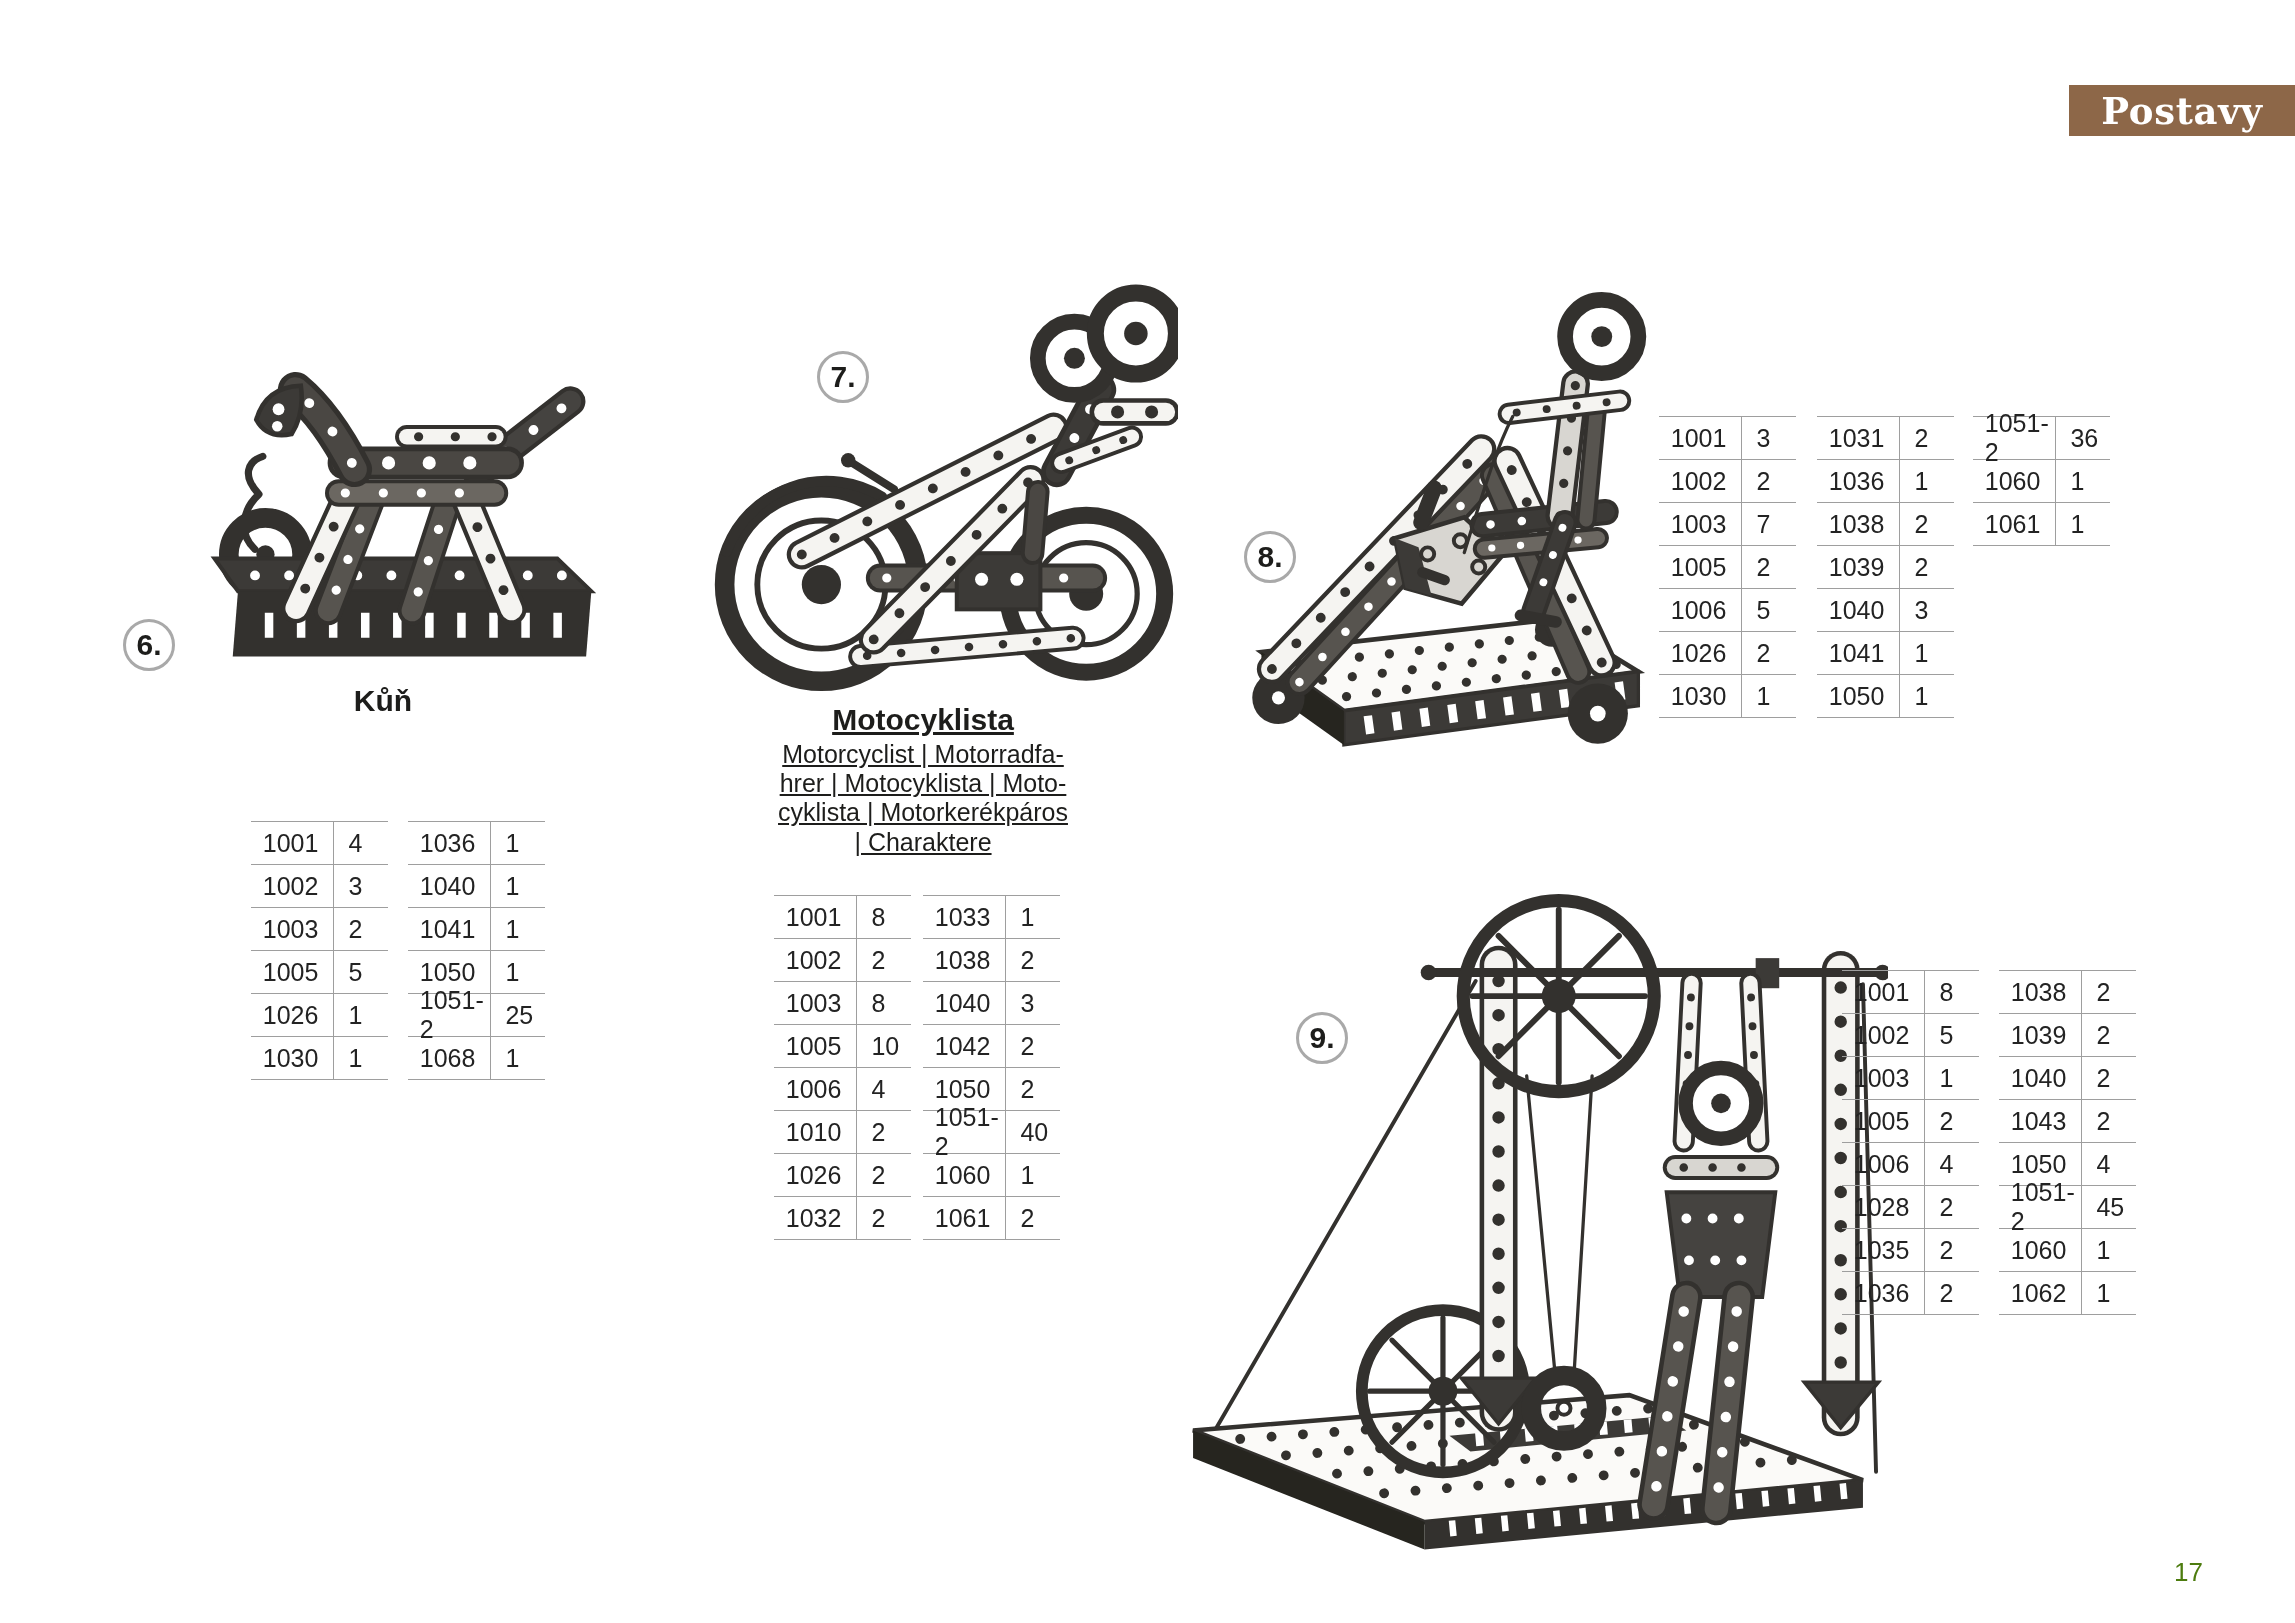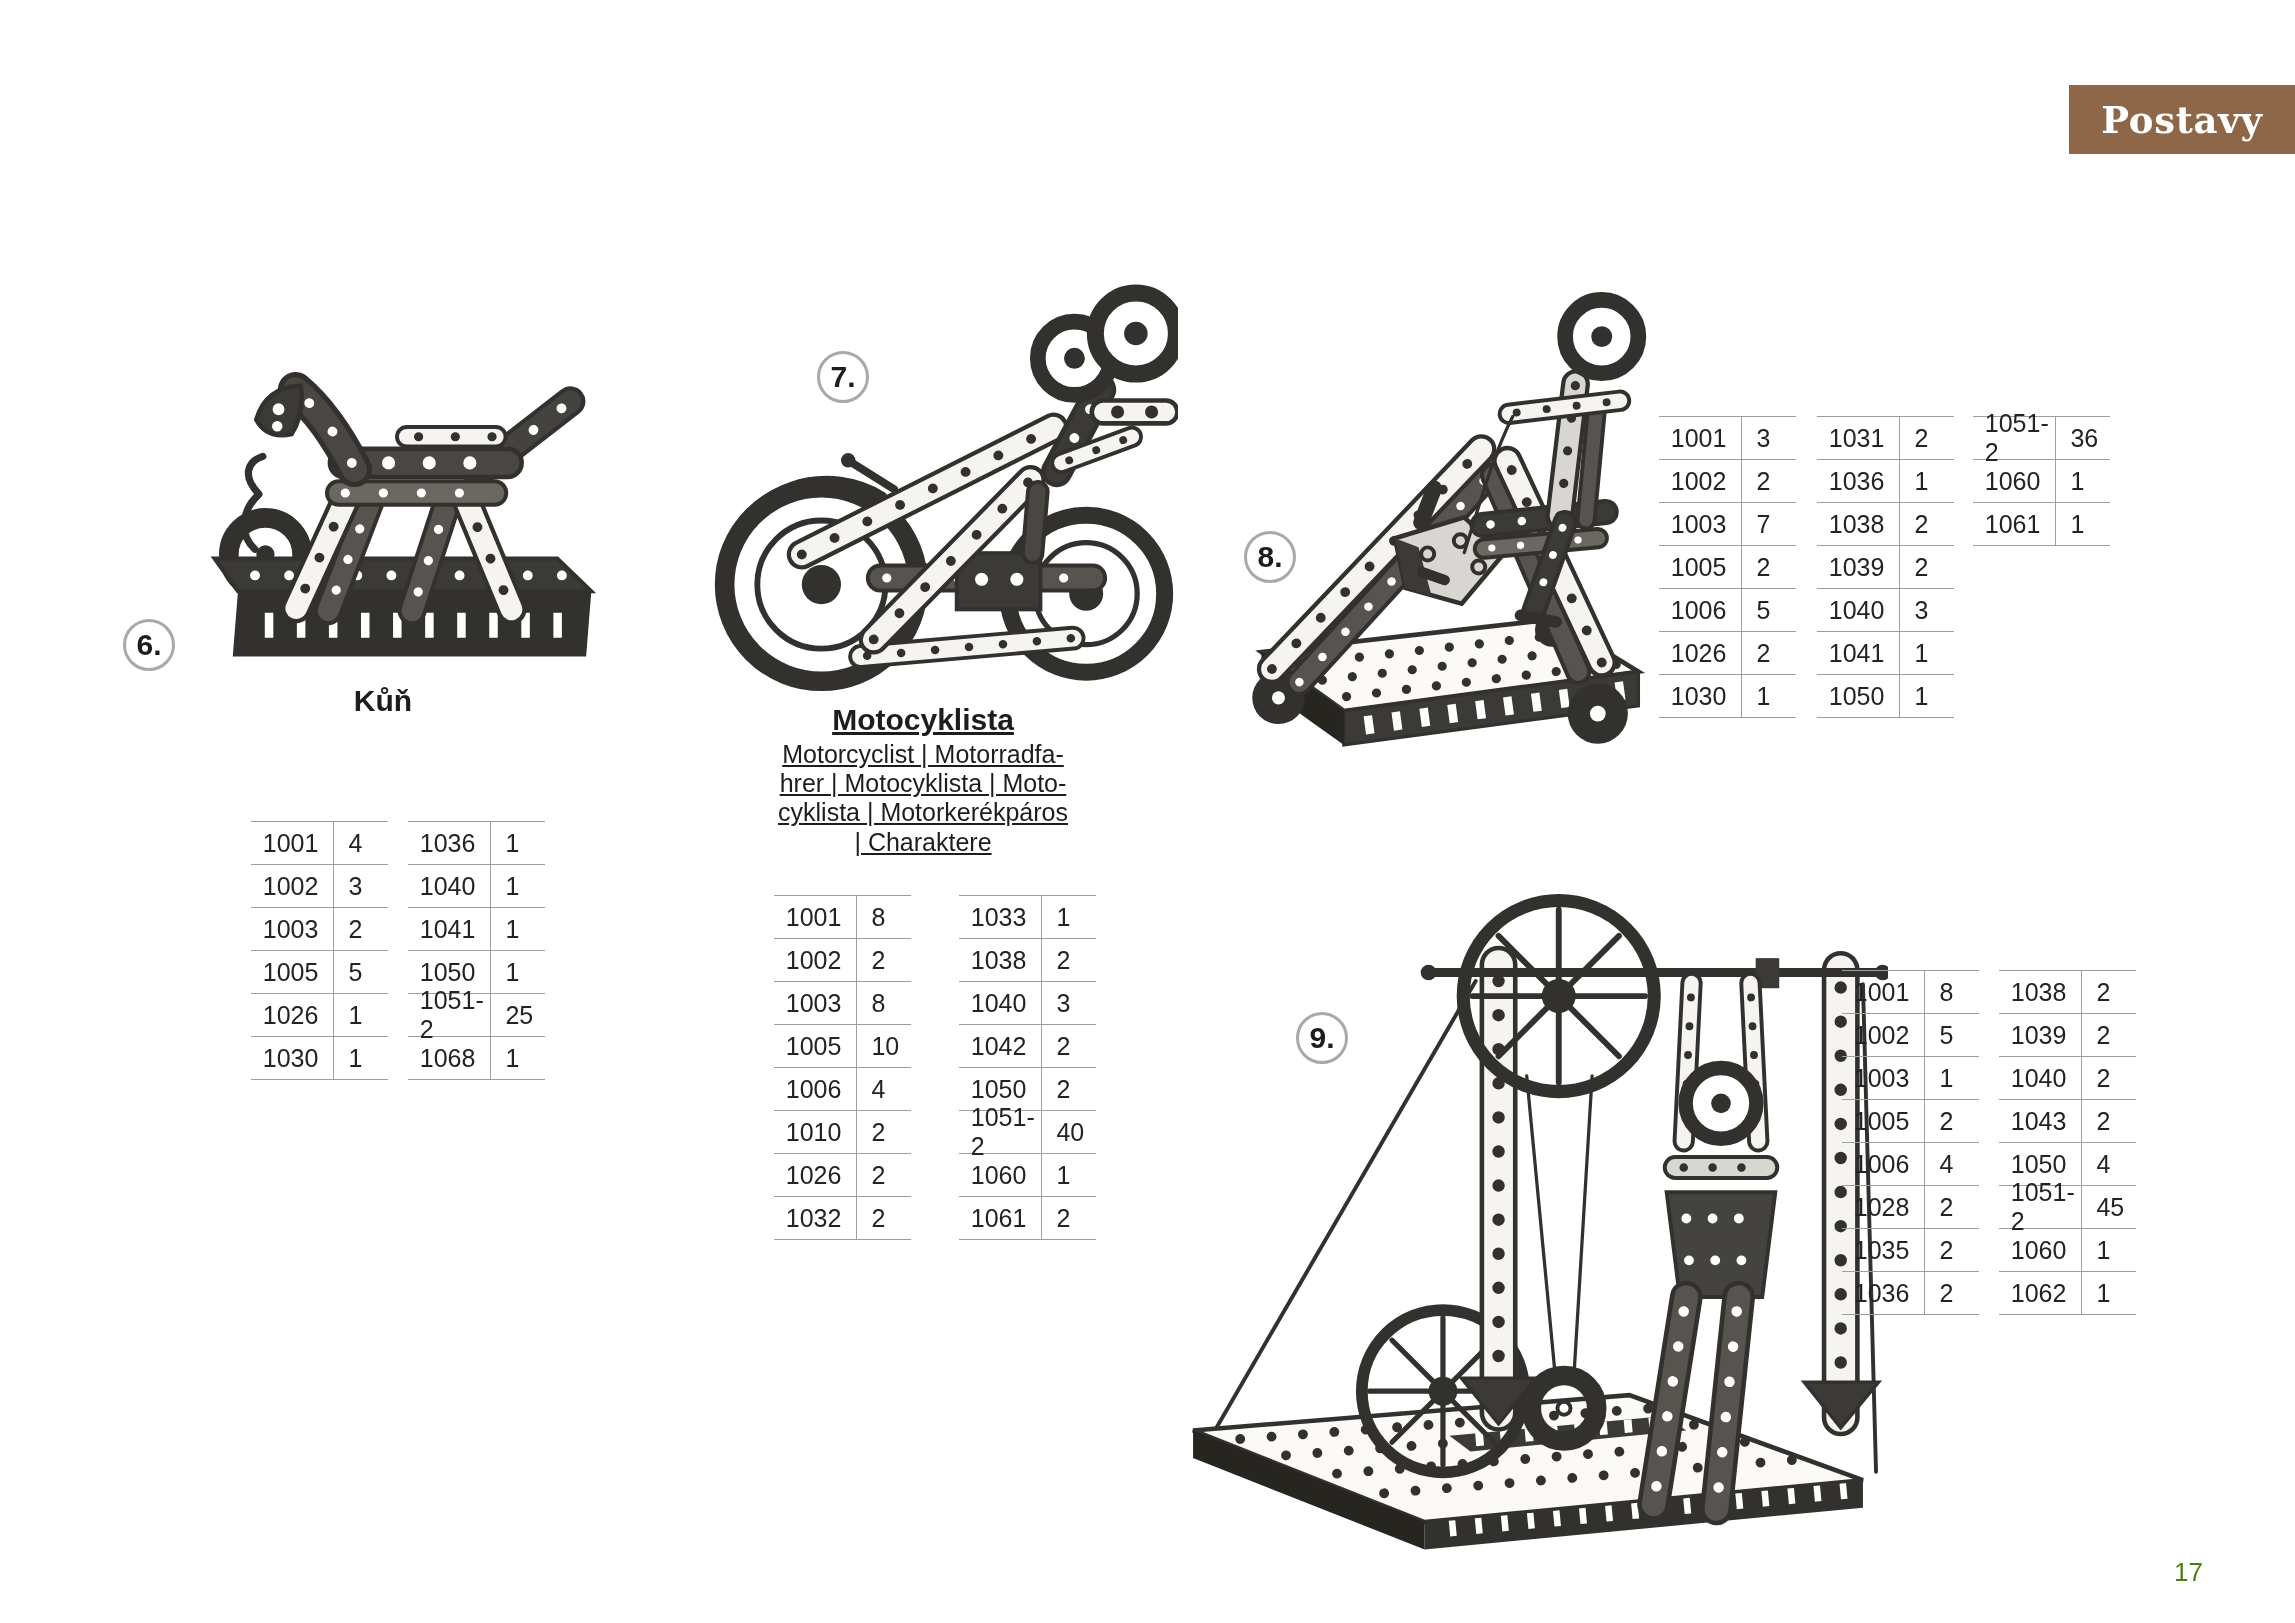--- a/index.html
+++ b/index.html
@@ -1,21 +1,21 @@
 <!DOCTYPE html>
 <html style="font-size:10.5px"><head>
 <meta charset="utf-8">
 <style>
   html,body{margin:0;padding:0;background:#ffffff;}
   .page{position:relative;width:2295px;height:1623px;background:#ffffff;overflow:hidden;
         font-family:"Liberation Sans","DejaVu Sans",sans-serif;color:#1d1d1b;}
 
   
   .langs{position:absolute;top:107px;right:241px;font-size:25px;line-height:29px;color:#1d1d1b;white-space:nowrap;}
-  .tab{position:absolute;left:2069px;top:85px;width:226px;height:69px;background:#8d6748;
+  .tab{position:absolute;left:2069px;top:85px;width:226px;height:51px;background:#8d6748;
        display:flex;align-items:center;justify-content:center;}
   .tab span{font-family:"DejaVu Serif","Liberation Serif",serif;font-weight:bold;font-size:37px;color:#ffffff;letter-spacing:0.7px;}
 
   
   .badge{position:absolute;width:52px;height:52px;border:3.3px solid #a9a9a9;border-radius:50%;
          box-sizing:border-box;background:#ffffff;display:flex;align-items:center;justify-content:center;
          font-size:30px;font-weight:bold;color:#1d1d1b;}
   .b6{left:123px;top:619px;} .b7{left:817px;top:351px;} .b8{left:1244px;top:531px;} .b9{left:1296px;top:1012px;}
 
   
@@ -240,21 +240,21 @@
       </div>
       <div class="prow">
         <span class="pno">1026</span>
         <span class="pqty">2</span>
       </div>
       <div class="prow">
         <span class="pno">1032</span>
         <span class="pqty">2</span>
       </div>
     </div>
-  <div class="ptable" style="left:959px;top:895px">
+  <div class="ptable" style="left:923px;top:895px">
       <div class="prow">
         <span class="pno">1033</span>
         <span class="pqty">1</span>
       </div>
       <div class="prow">
         <span class="pno">1038</span>
         <span class="pqty">2</span>
       </div>
       <div class="prow">
         <span class="pno">1040</span>

